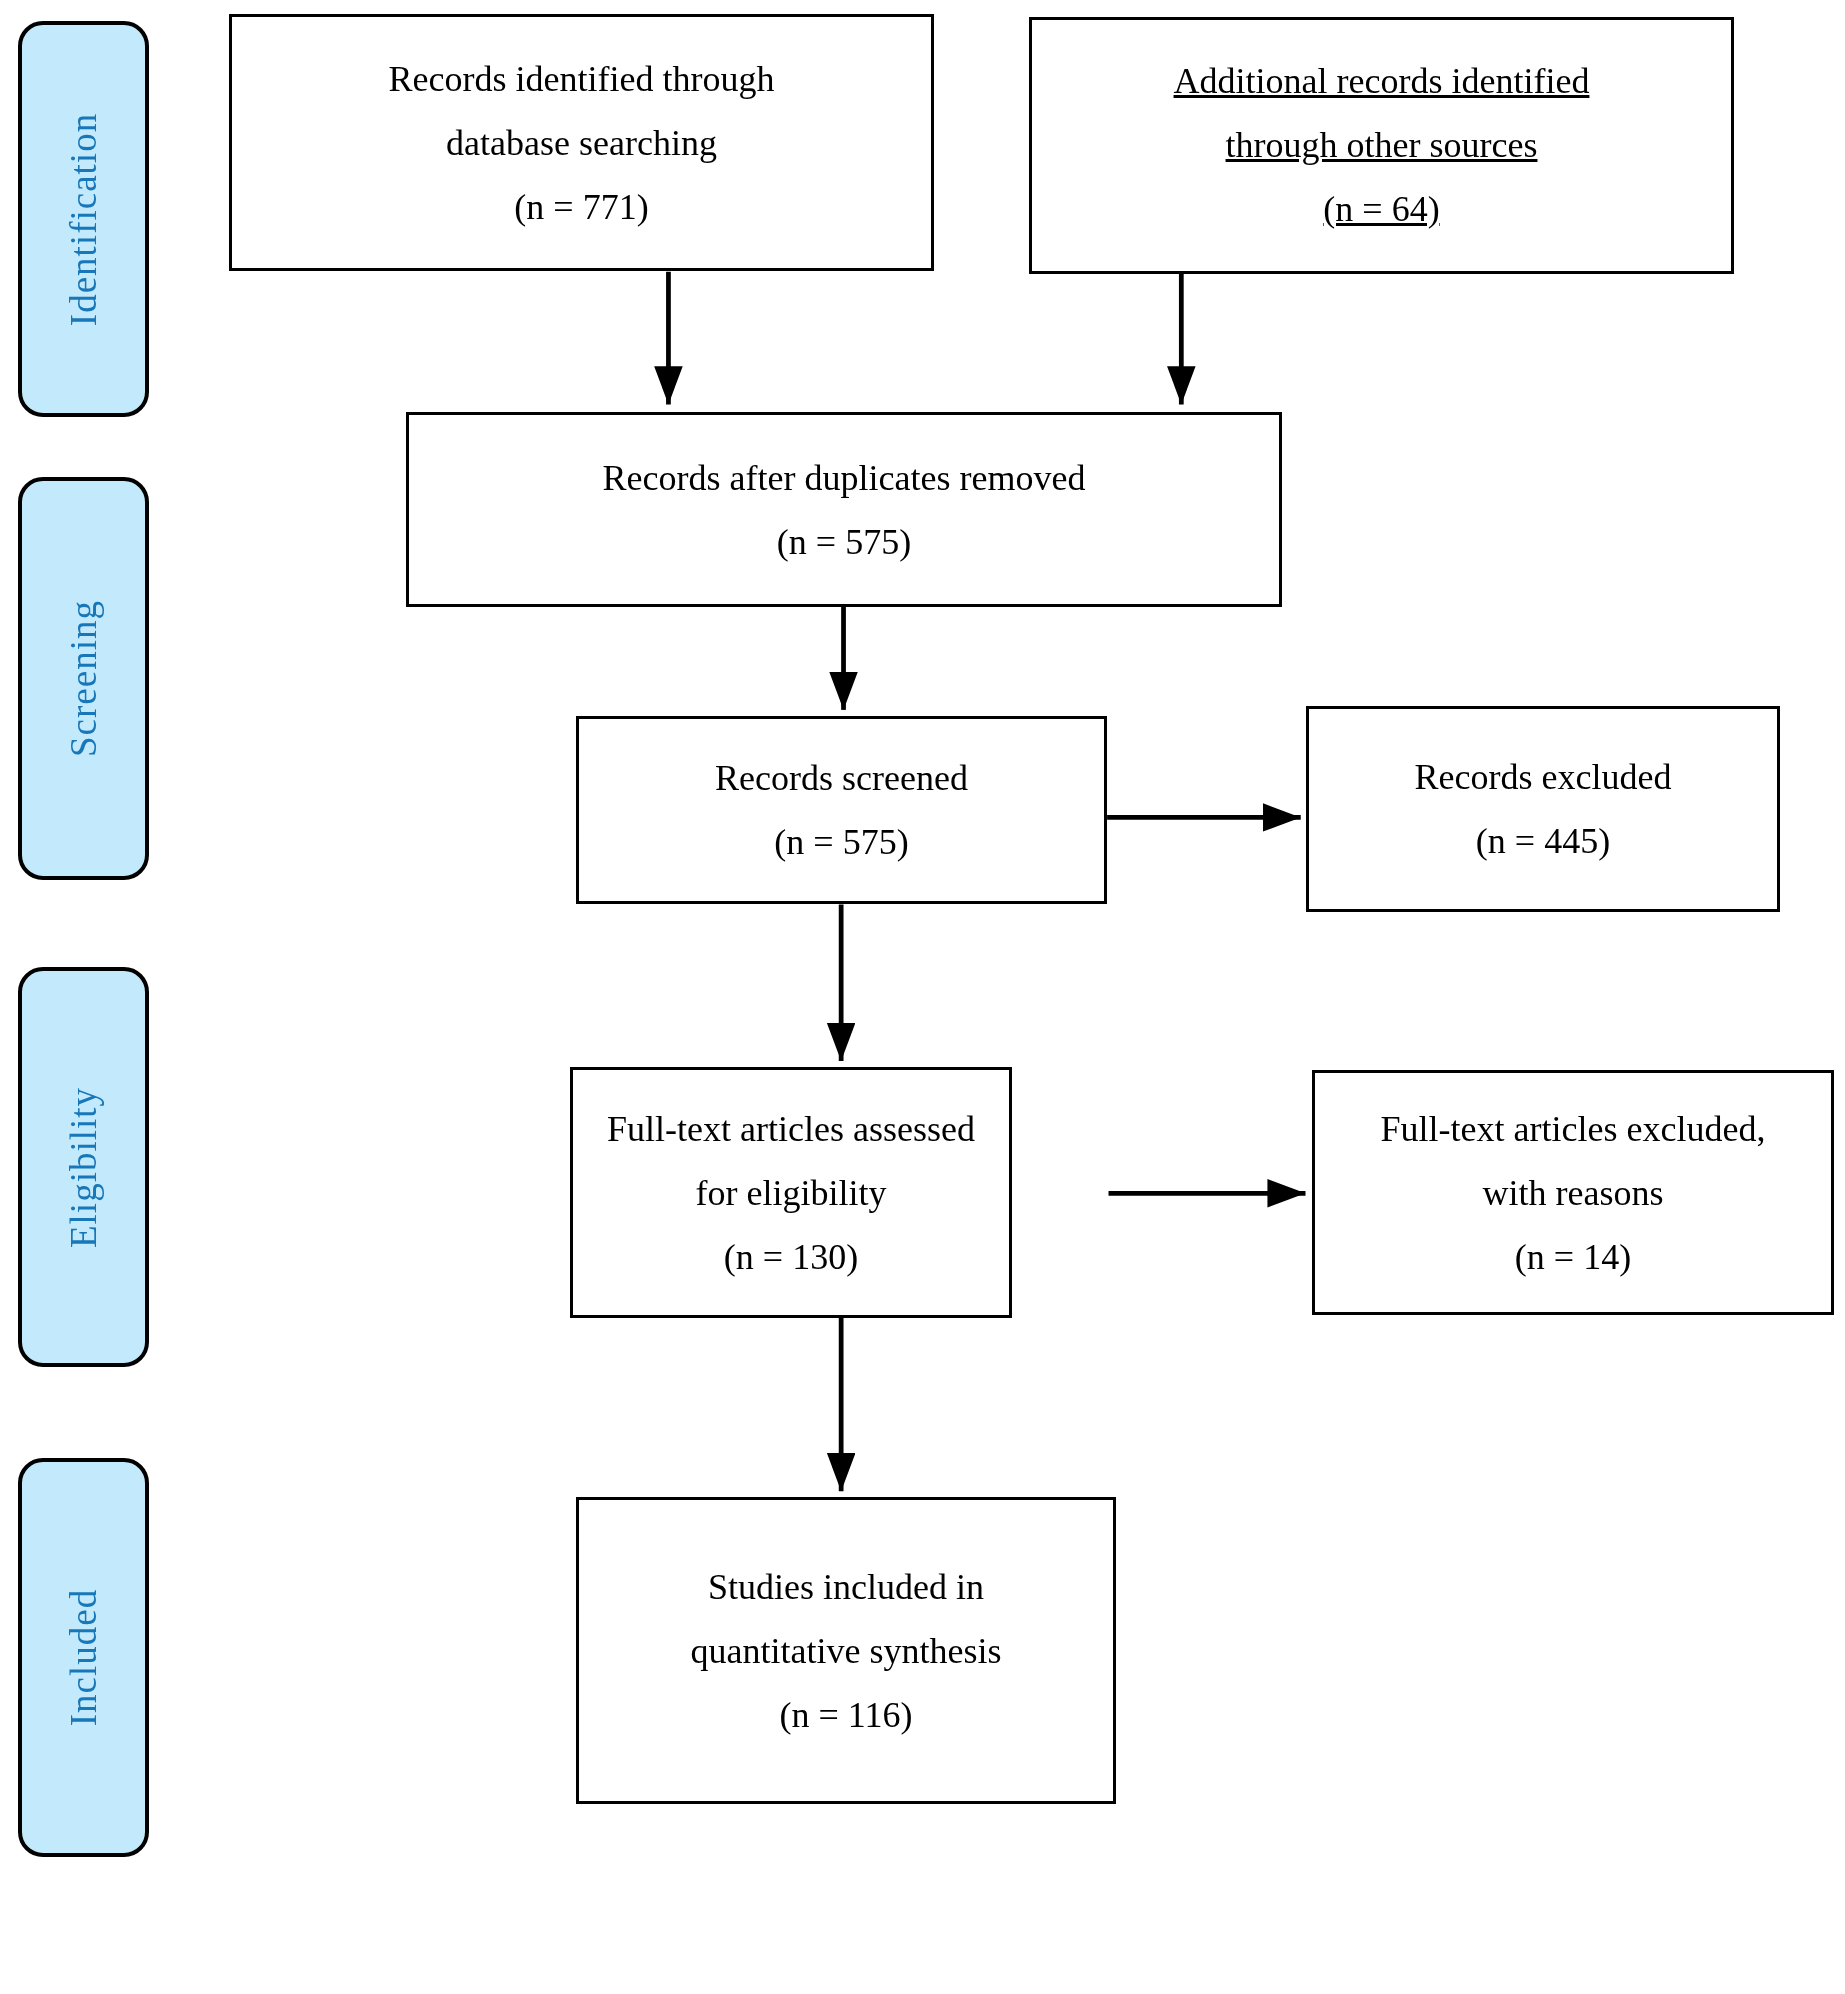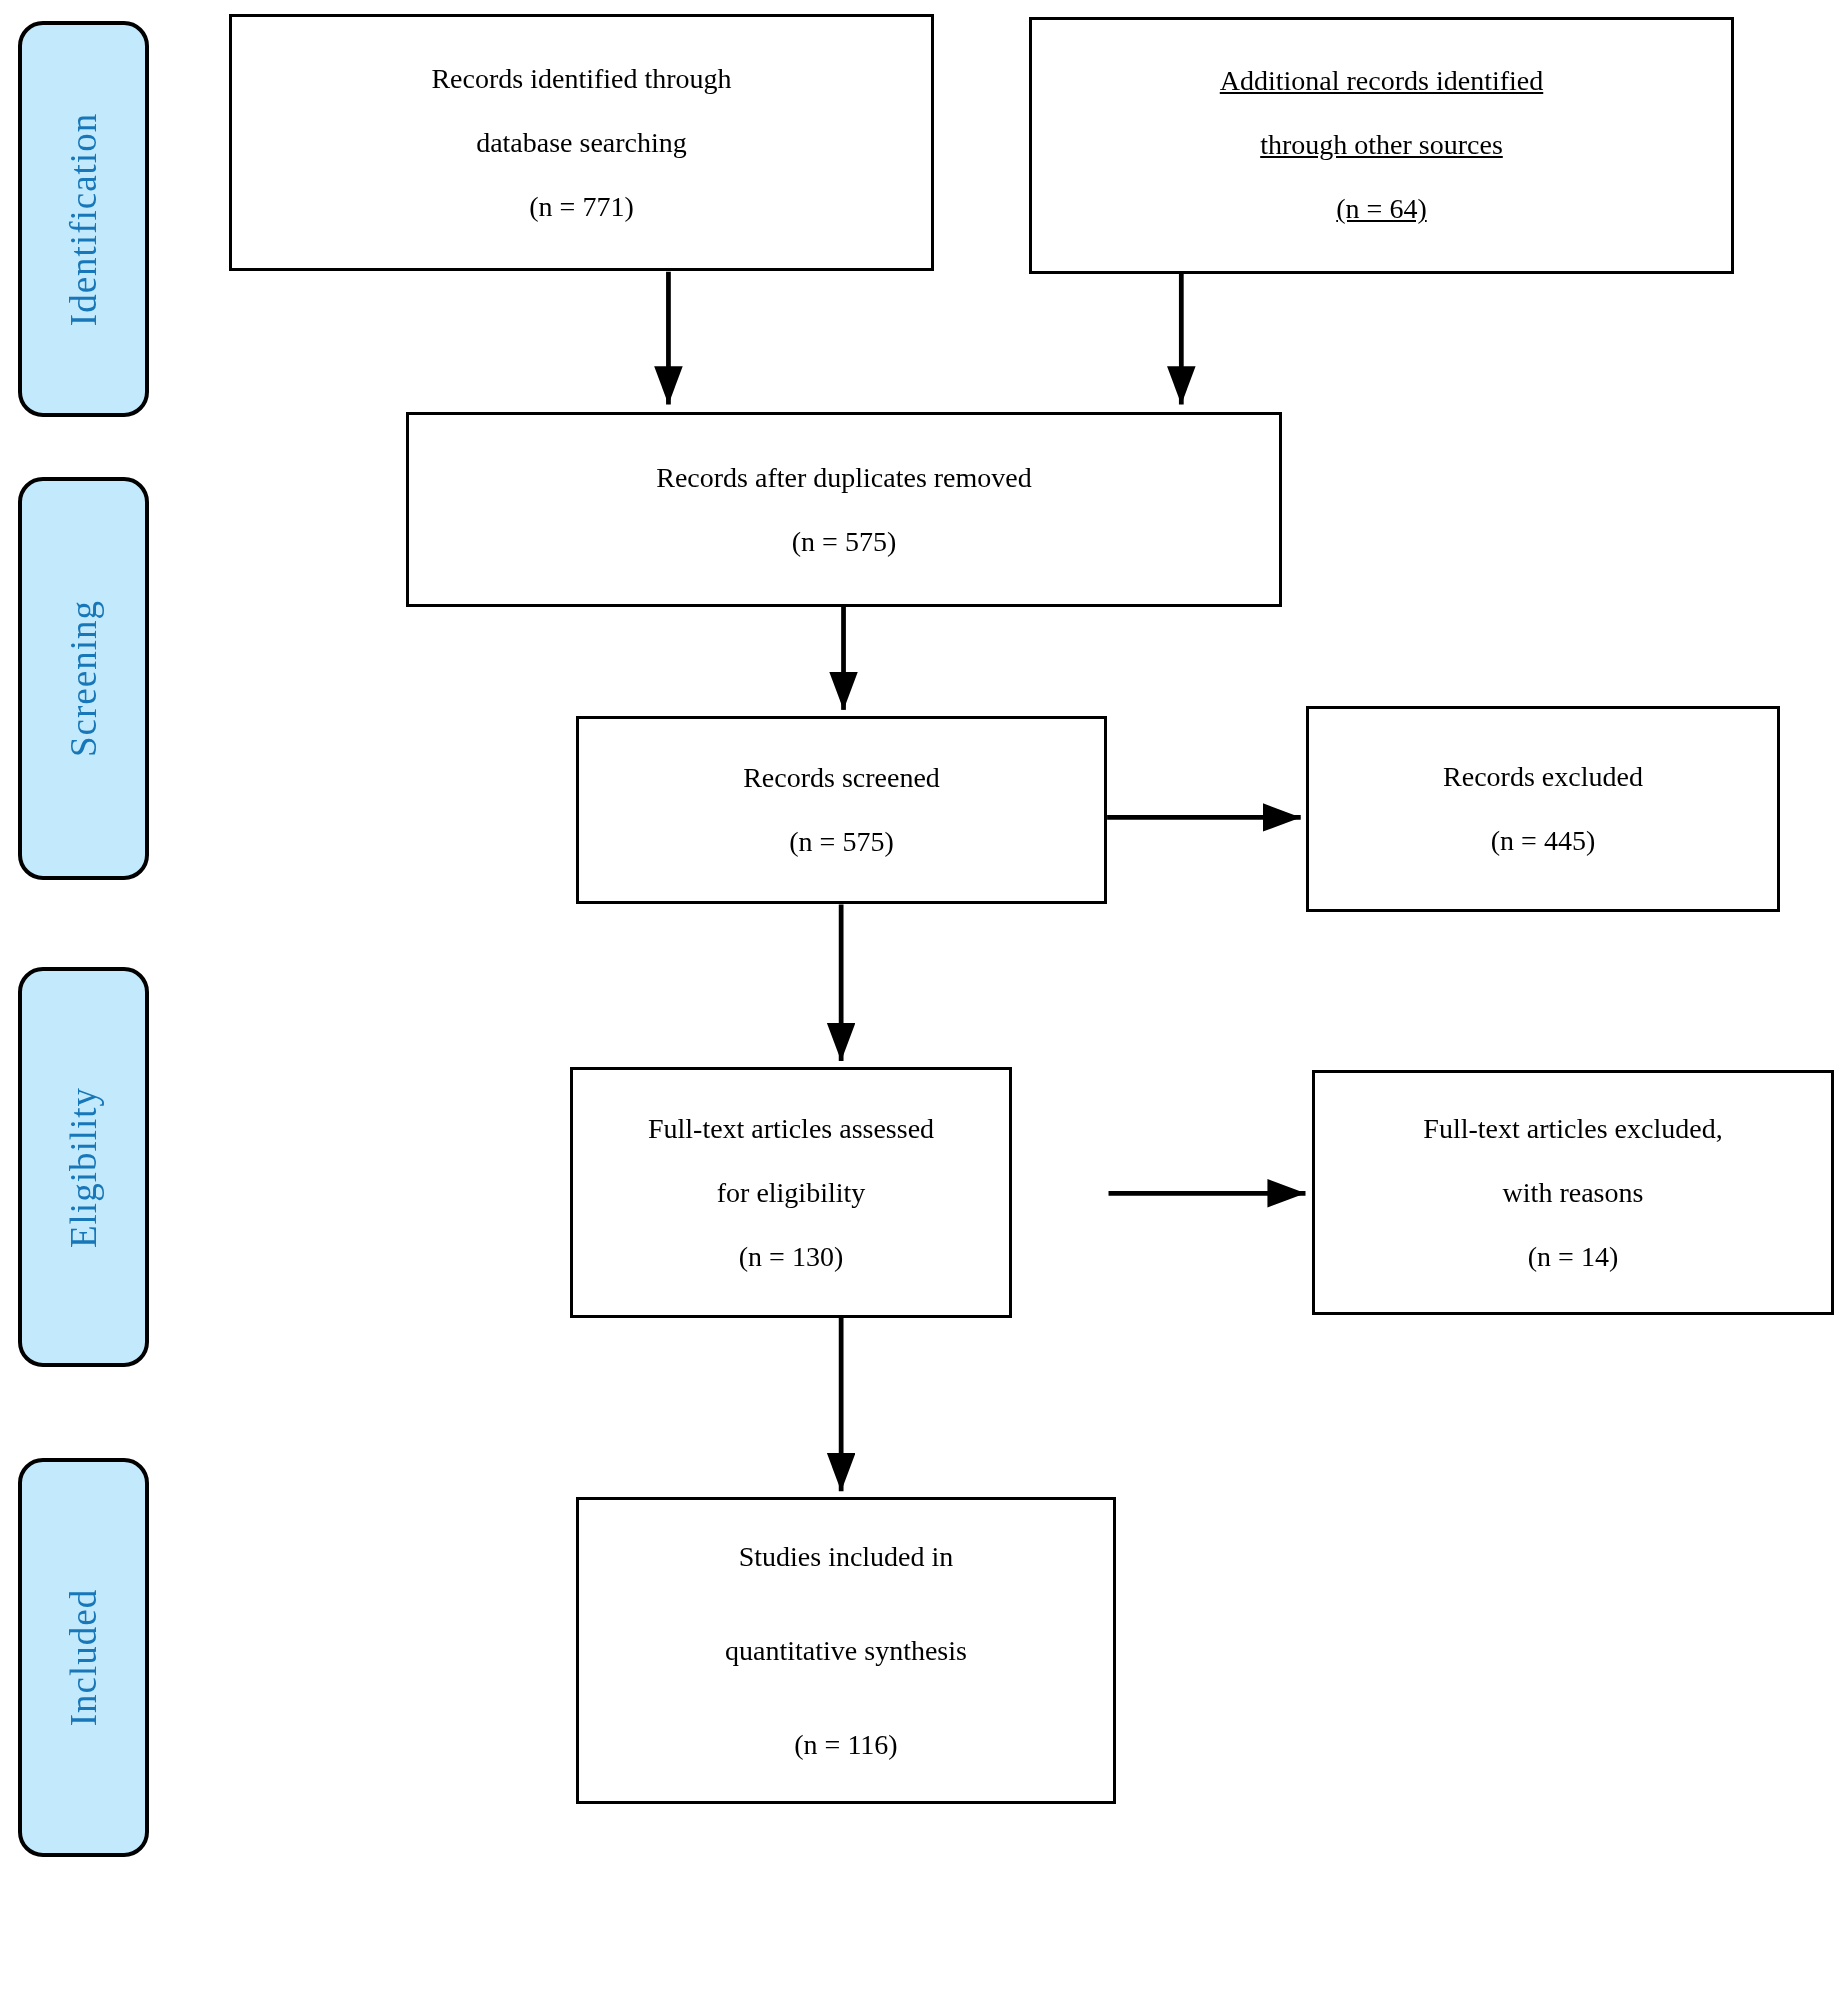--- a/index.html
+++ b/index.html
@@ -42,32 +42,32 @@
     position: absolute;
     background: #ffffff;
     border: 3.3px solid #000000;
     box-sizing: border-box;
     display: flex;
     flex-direction: column;
     align-items: center;
     justify-content: center;
     text-align: center;
     color: #000000;
-    font-size: 28px;
+    font-size: 36px;
     line-height: 64px;
   }
   .box span { display: block; white-space: nowrap; }
   .b1 { left: 229px;  top: 14.3px;   width: 705px; height: 257px; }
   .b2 { left: 1029px; top: 16.7px;   width: 705px; height: 257px; text-decoration: underline; }
   .b3 { left: 406px;  top: 412px;  width: 876px; height: 195px; }
   .b4 { left: 576px; top: 716px; width: 531px; height: 188px; }
   .b5 { left: 1306px; top: 706px; width: 474px; height: 206px; }
   .b6 { left: 570px; top: 1067px; width: 442px; height: 251px; }
   .b7 { left: 1312px; top: 1070px; width: 522px; height: 245px; }
-  .b8 { left: 576px; top: 1497px; width: 540px; height: 307px; gap: 30px; }
+  .b8 { left: 576px; top: 1497px; width: 540px; height: 307px; }
 
   .arrows {
     position: absolute;
     left: 0; top: 0;
     width: 100%; height: 100%;
     pointer-events: none;
   }
   .arrows line { stroke: #000000; stroke-width: 10; }
 </style>
 </head>

